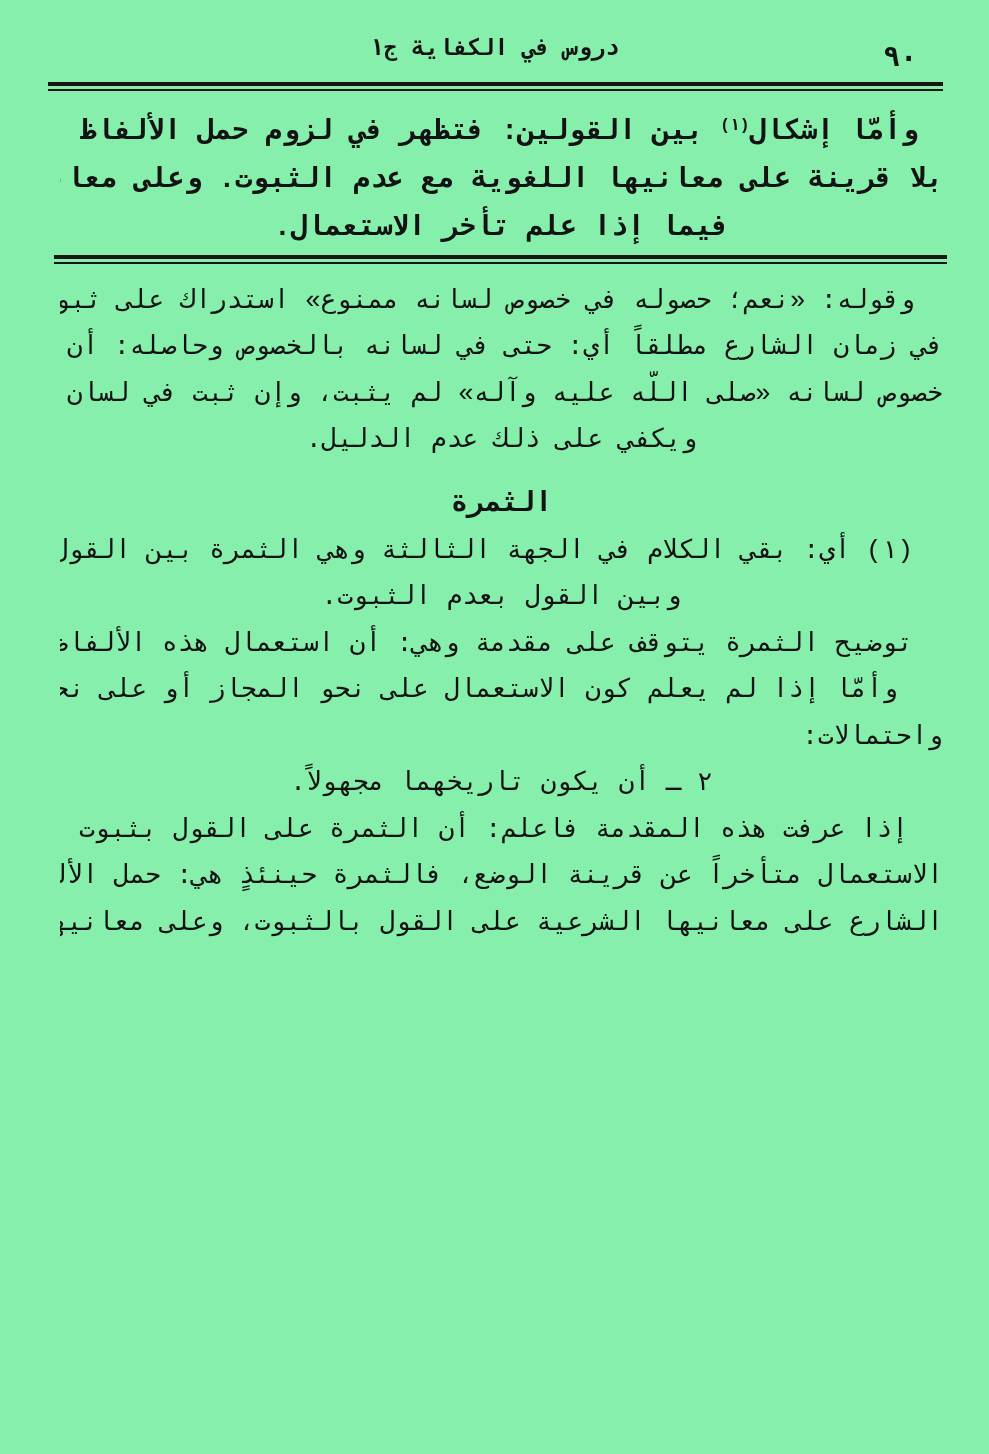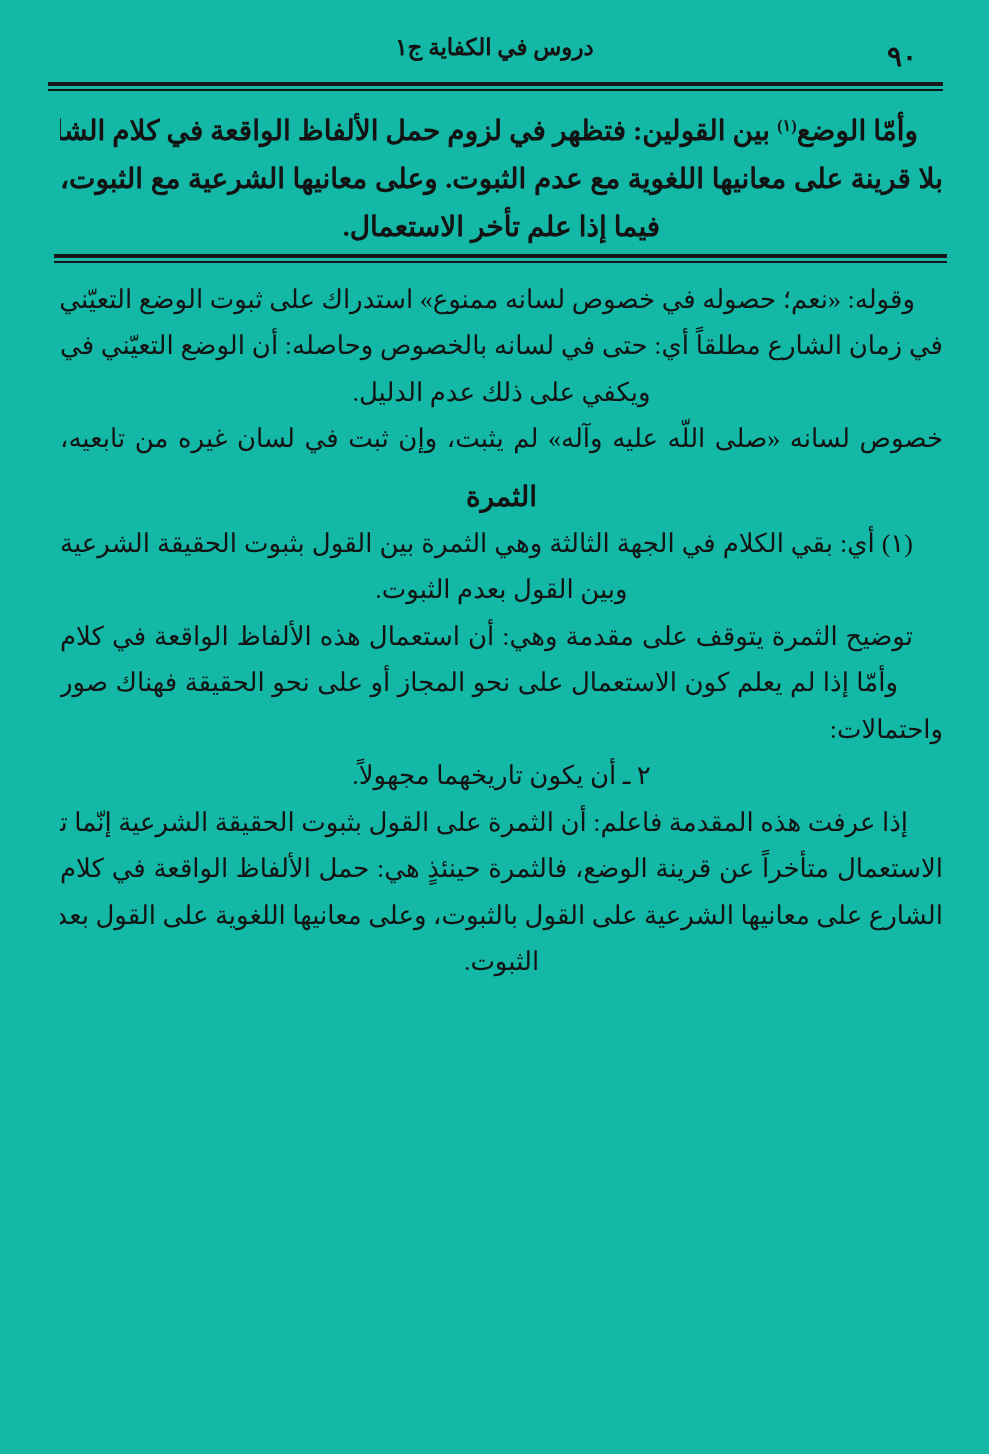--- a/index.html
+++ b/index.html
@@ -1,22 +1,22 @@
 <!DOCTYPE html>
 <html lang="ar" dir="rtl"><head>
 <meta charset="utf-8">
 <style>
   html, body { margin: 0; padding: 0; background: #ffffff; }
   .page {
     position: relative;
     width: 989px;
     height: 1454px;
-    background: #14b8a6;
+    background: #86efac;
     color: #131313;
-    font-family: Liberation Serif, serif;
+    font-family: Liberation Mono, monospace;
     direction: rtl;
     overflow: hidden;
   }
   .header-title {
     position: absolute;
     top: 34px; left: 0; right: 0;
     text-align: center;
     font-size: 23px;
     font-weight: bold;
     letter-spacing: 0.5px;
@@ -54,21 +54,21 @@
   .para.matn { margin-top: 6px; }
   .para.matn .line {
     font-size: 28px;
     font-weight: bold;
     line-height: 48px;
   }
   .para.first-commentary { margin-top: 14px; }
   .line.center { text-align: left; text-align-last: center; -moz-text-align-last: center; }
   .line.right  { text-align: left;  text-align-last: right;  -moz-text-align-last: right; }
   .heading {
-    margin-top: 10px;
+    margin-top: 16px;
     font-size: 28px;
     font-weight: bold;
     line-height: 48px;
     text-align: center;
   }
   .sup {
     font-size: 0.58em;
     vertical-align: 0.55em;
     font-weight: bold;
   }
@@ -77,46 +77,45 @@
 <body>
 
 <div class="page">
   <div>
     <div class="header-title">دروس في الكفاية ج١</div>
     <div class="page-number">٩٠</div>
     <div class="rule rule-header"></div>
   </div>
   <div class="content">
       <div class="para matn">
-        <div class="line" style="padding-right: 25px;"><span>وأمّا الوضع</span><span class="sup">(١)</span><span> بين القولين: فتظهر في لزوم حمل الألفاظ الواقعة في كلام الشارع</span></div>
+        <div class="line" style="padding-right: 25px;"><span>وأمّا إشكال</span><span class="sup">(١)</span><span> بين القولين: فتظهر في لزوم حمل الألفاظ الواقعة في كلام الشارع</span></div>
         <div class="line">بلا قرينة على معانيها اللغوية مع عدم الثبوت. وعلى معانيها الشرعية مع الثبوت،</div>
         <div class="line center">فيما إذا علم تأخر الاستعمال.</div>
       </div>
       <div class="rule rule-inflow"></div>
       <div class="para first-commentary">
         <div class="line" style="padding-right: 28px;">وقوله: «نعم؛ حصوله في خصوص لسانه ممنوع» استدراك على ثبوت الوضع التعيّني</div>
         <div class="line">في زمان الشارع مطلقاً أي: حتى في لسانه بالخصوص وحاصله: أن الوضع التعيّني في</div>
+        <div class="line">خصوص لسانه «صلى اللّه عليه وآله» لم يثبت، وإن ثبت في لسان غيره من تابعيه،</div>
         <div class="line center">ويكفي على ذلك عدم الدليل.</div>
-        <div class="line">خصوص لسانه «صلى اللّه عليه وآله» لم يثبت، وإن ثبت في لسان غيره من تابعيه،</div>
       </div>
       <div class="heading">الثمرة</div>
       <div class="para">
         <div class="line" style="padding-right: 30px;">(١) أي: بقي الكلام في الجهة الثالثة وهي الثمرة بين القول بثبوت الحقيقة الشرعية</div>
         <div class="line center">وبين القول بعدم الثبوت.</div>
       </div>
       <div class="para">
         <div class="line" style="padding-right: 30px;">توضيح الثمرة يتوقف على مقدمة وهي: أن استعمال هذه الألفاظ الواقعة في كلام</div>
       </div>
       <div class="para">
         <div class="line" style="padding-right: 45px;">وأمّا إذا لم يعلم كون الاستعمال على نحو المجاز أو على نحو الحقيقة فهناك صور</div>
         <div class="line right">واحتمالات:</div>
       </div>
       <div class="para">
         <div class="line center">٢ ـ أن يكون تاريخهما مجهولاً.</div>
       </div>
       <div class="para">
         <div class="line" style="padding-right: 35px;">إذا عرفت هذه المقدمة فاعلم: أن الثمرة على القول بثبوت الحقيقة الشرعية إنّما تظهر</div>
         <div class="line">الاستعمال متأخراً عن قرينة الوضع، فالثمرة حينئذٍ هي: حمل الألفاظ الواقعة في كلام</div>
         <div class="line">الشارع على معانيها الشرعية على القول بالثبوت، وعلى معانيها اللغوية على القول بعدم</div>
-        <div class="line center">الثبوت.</div>
       </div>
     </div>
 </div>
 
 </body></html>

